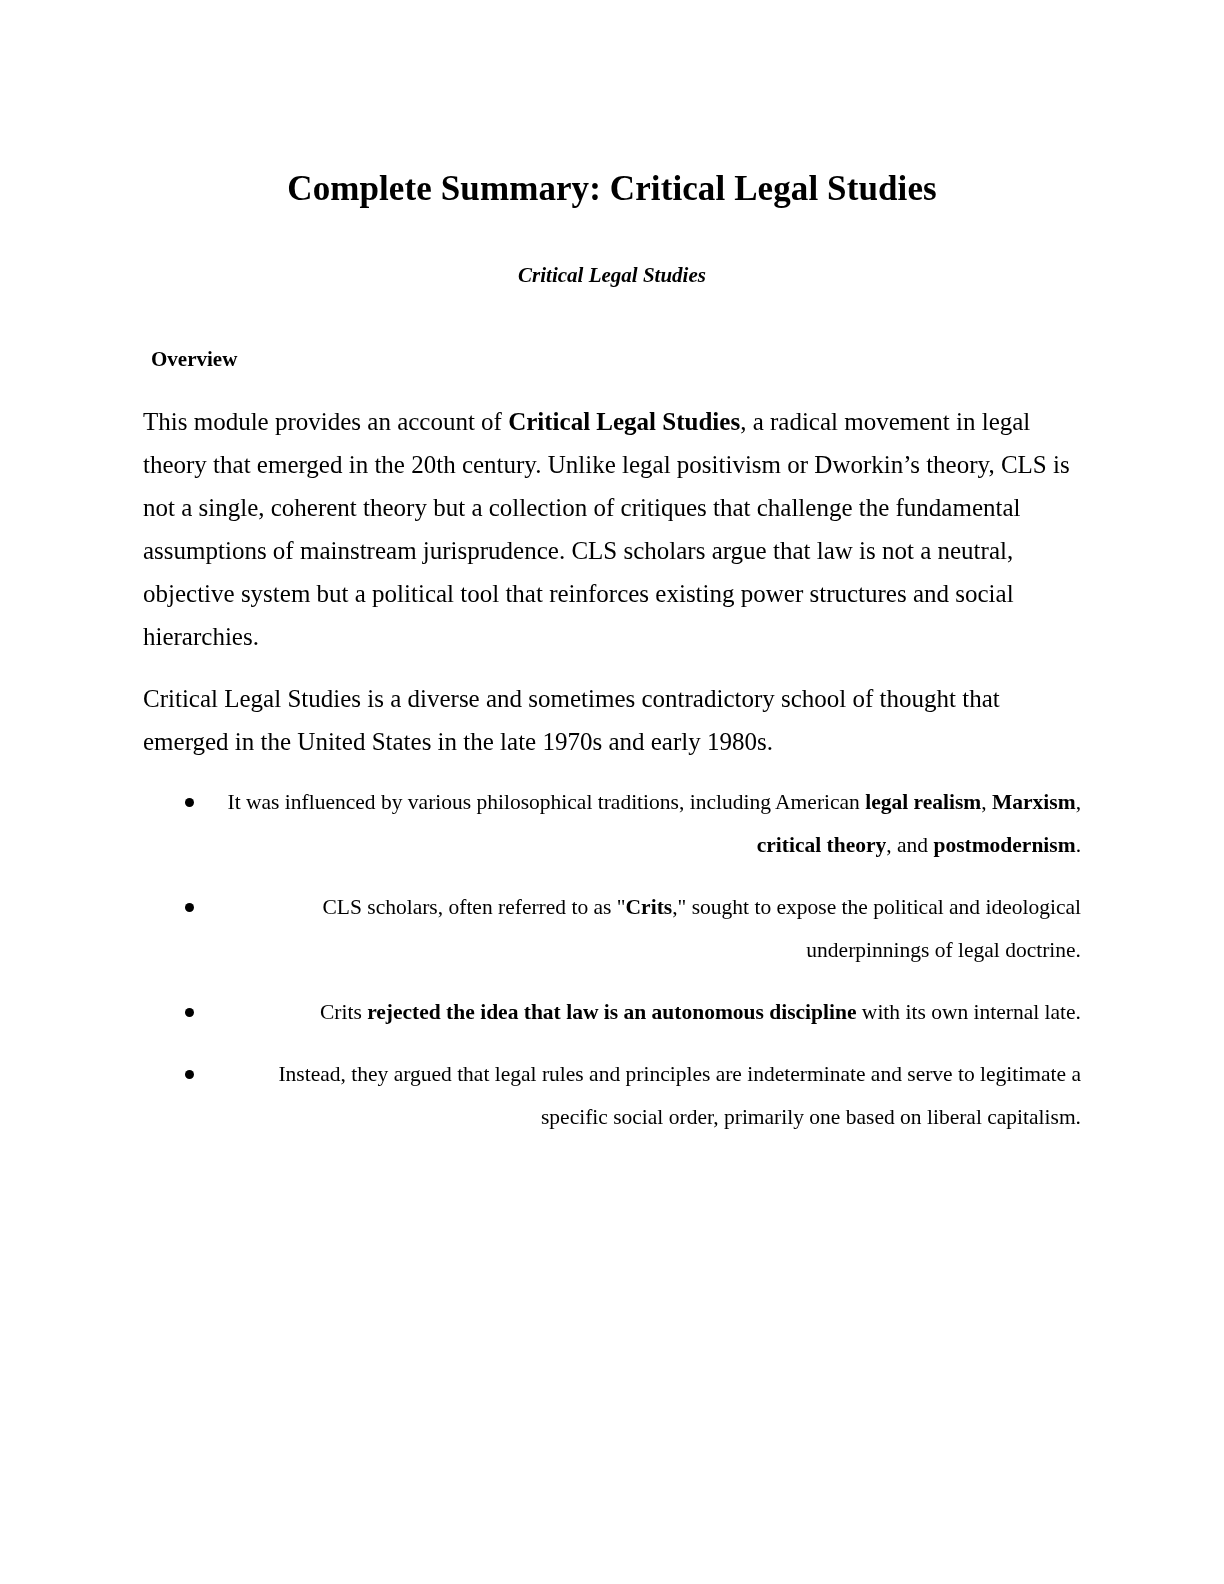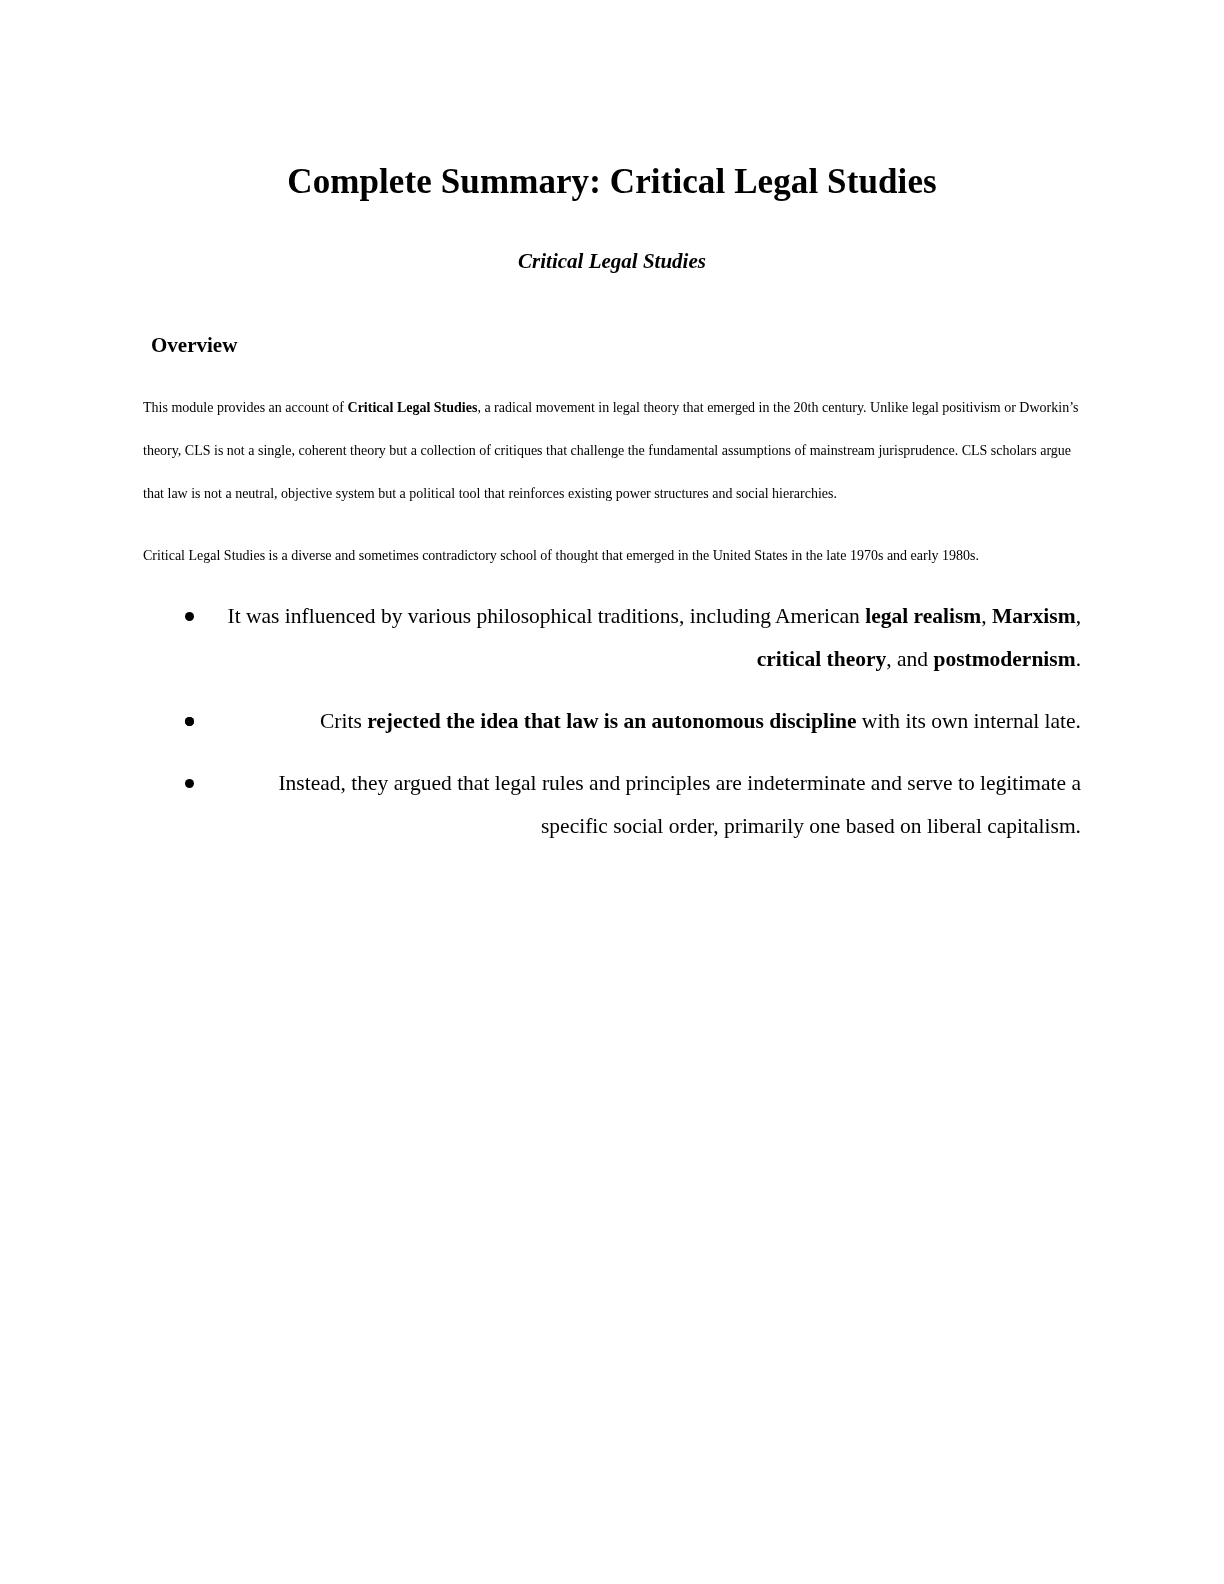--- a/index.html
+++ b/index.html
@@ -31,21 +31,21 @@
     left: 143px;
     top: 0;
     width: 938px;
   }
 
   .doc-title {
     font-size: 35px;
     font-weight: bold;
     text-align: center;
     line-height: 1.25;
-    margin: 4px;
+    margin: 11px;
     padding-top: 156px;
     letter-spacing: 0.1px;
   }
 
   .doc-subtitle {
     font-size: 21px;
     font-weight: bold;
     font-style: italic;
     text-align: center;
     line-height: 1.3;
@@ -59,21 +59,21 @@
     line-height: 1.35;
     margin: 8px;
     padding-top: 48px;
   }
 
   .section-heading.intro-heading {
     padding-top: 48px;
   }
 
   .body-paragraph {
-    font-size: 14px;
+    font-size: 25px;
     line-height: 43px;
     margin: 0;
     padding-top: 19px;
     text-align: left;
   }
 
   .bullet-list {
     list-style: none;
     margin: 0;
     padding: 0;
@@ -129,19 +129,19 @@
 
     <h2 class="section-heading">Overview</h2>
 
     <p class="body-paragraph"><span>This module provides an account of </span><b>Critical Legal Studies</b><span>, a radical movement in legal theory that emerged in the 20th century. Unlike legal positivism or Dworkin’s theory, CLS is not a single, coherent theory but a collection of critiques that challenge the fundamental assumptions of mainstream jurisprudence. CLS scholars argue that law is not a neutral, objective system but a political tool that reinforces existing power structures and social hierarchies.</span></p>
 
 
     <p class="body-paragraph">Critical Legal Studies is a diverse and sometimes contradictory school of thought that emerged in the United States in the late 1970s and early 1980s.</p>
 
     <ul class="bullet-list">
         <li class="bullet-item"><span class="bullet-marker"></span><span><span>It was influenced by various philosophical traditions, including American </span><b>legal realism</b><span>, </span><b>Marxism</b><span>, </span><b>critical theory</b><span>, and </span><b>postmodernism</b><span>.</span></span></li>
-        <li class="bullet-item"><span class="bullet-marker"></span></li>
+        <li class="bullet-item"><span class="bullet-marker"></span><span><span>CLS scholars, often referred to as "</span><b>Crits</b><span>," sought to expose the political and ideological underpinnings of legal doctrine.</span></span></li>
         <li class="bullet-item"><span class="bullet-marker"></span><span><span>Crits </span><b>rejected the idea that law is an autonomous discipline</b><span> with its own internal late.</span></span></li>
         <li class="bullet-item"><span class="bullet-marker"></span><span><span>Instead, they argued that legal rules and principles are indeterminate and serve to legitimate a specific social order, primarily one based on liberal capitalism.</span></span></li>
       </ul>
 
   </div>
 </div>
 
 </body></html>

